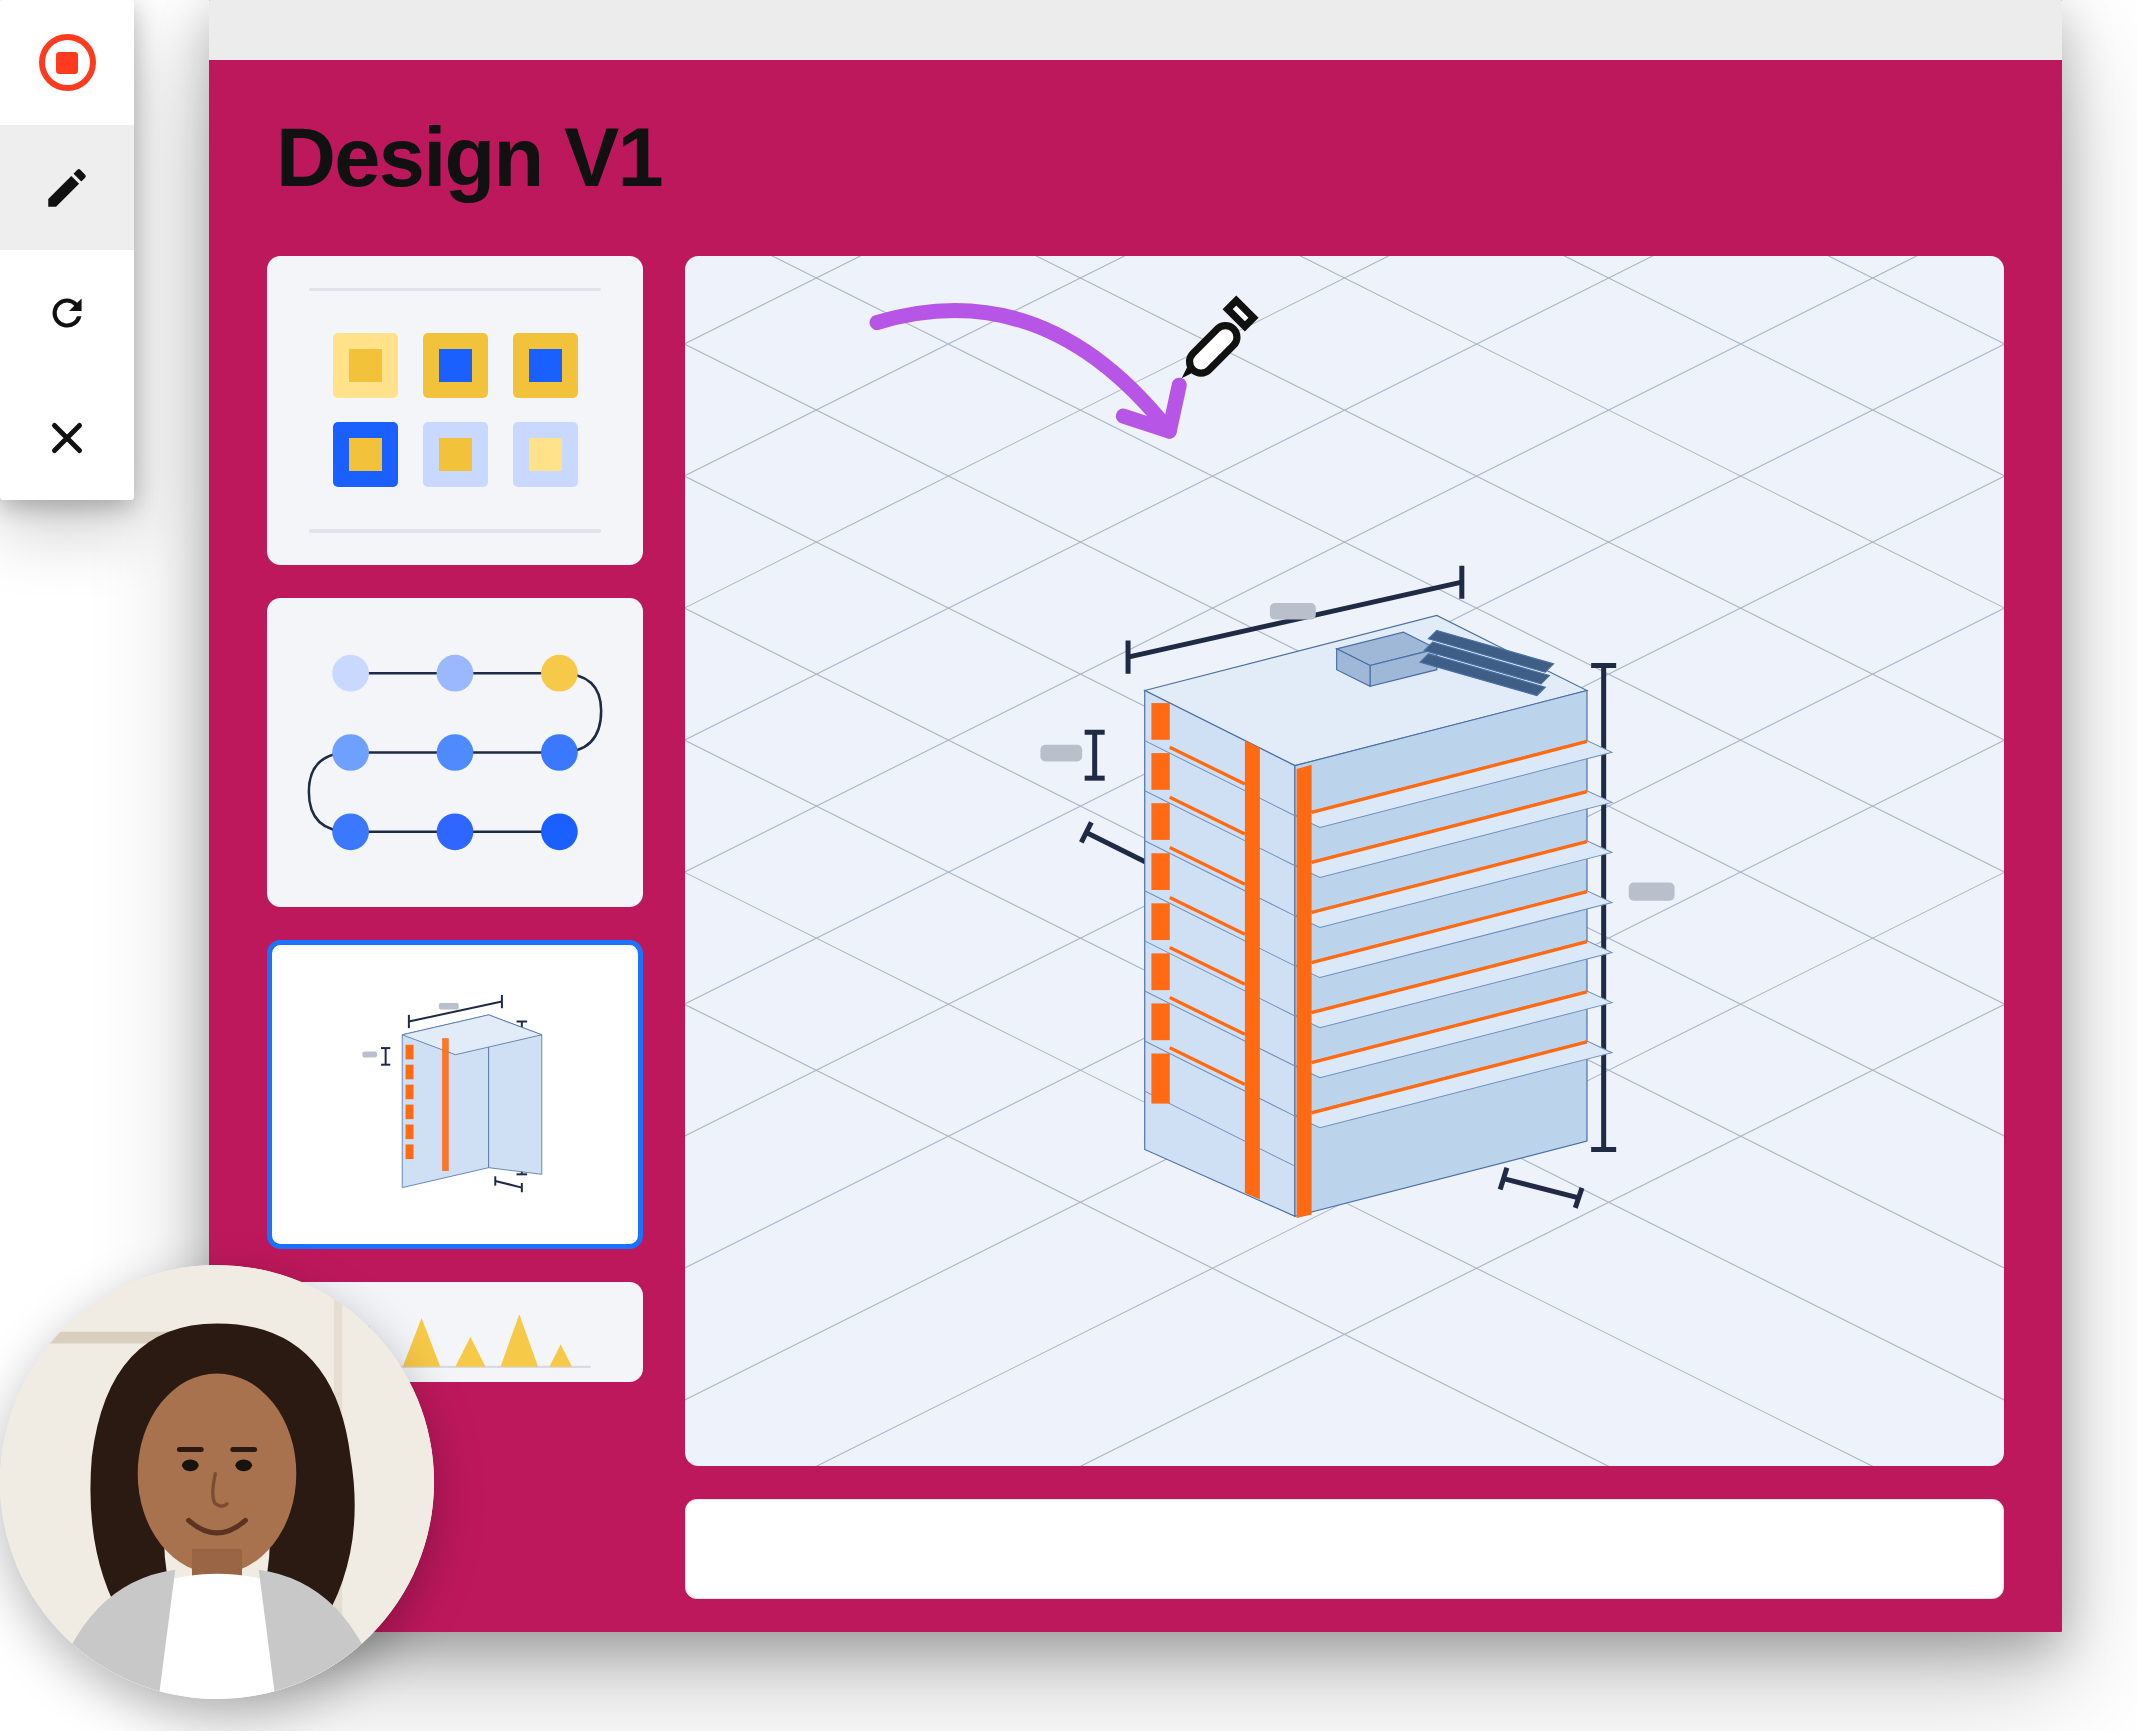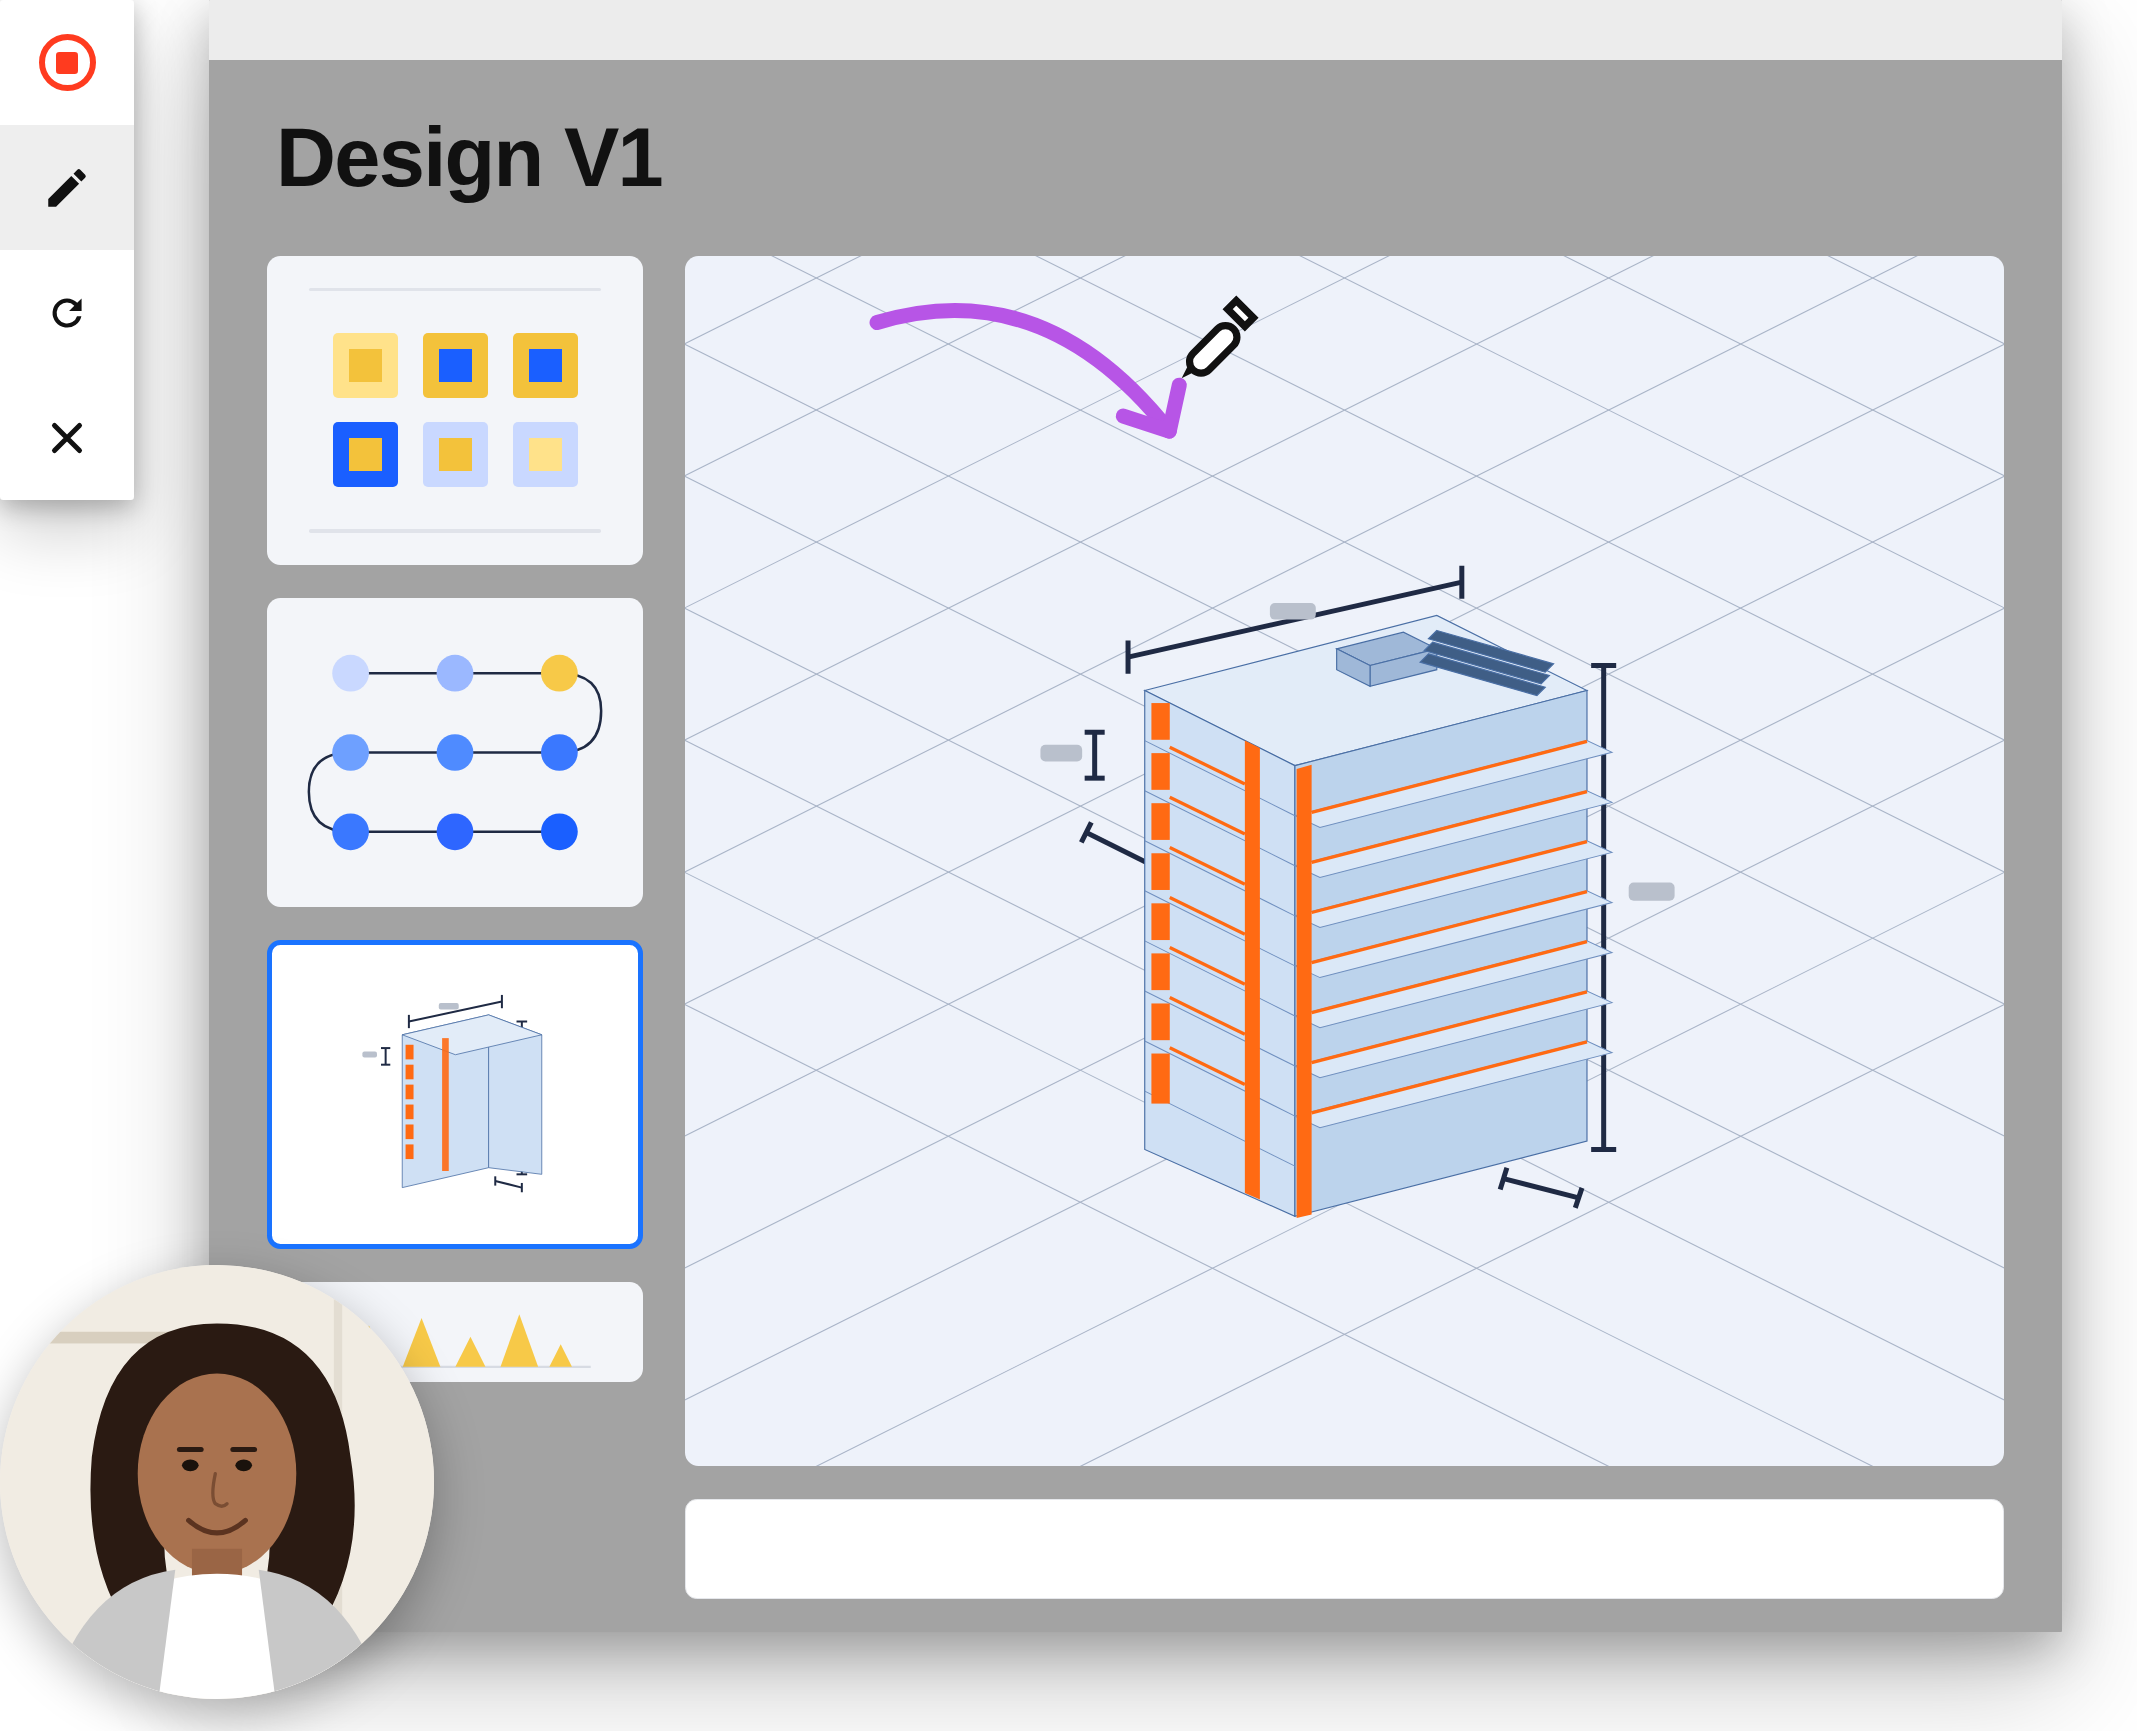--- a/index.html
+++ b/index.html
@@ -41,21 +41,21 @@
   }
   .record-inner { width: 22px; height: 22px; background:#ff3b1f; border-radius:3.3px; }
 
   
   .design-window {
     position: absolute;
     top: 0;
     left: 209px;
     right: 75px;
     bottom: 100px;
-    background: #a3a3a3;
+    background: #be185d;
     border-radius: 1px;
     box-shadow: 0 16.7px 50px rgba(0,0,0,.25), 0 50px 117px rgba(0,0,0,.22);
     display: flex;
     flex-direction: column;
     overflow: hidden;
   }
   .titlebar {
     height: 60px;
     background: #ececec;
   }

